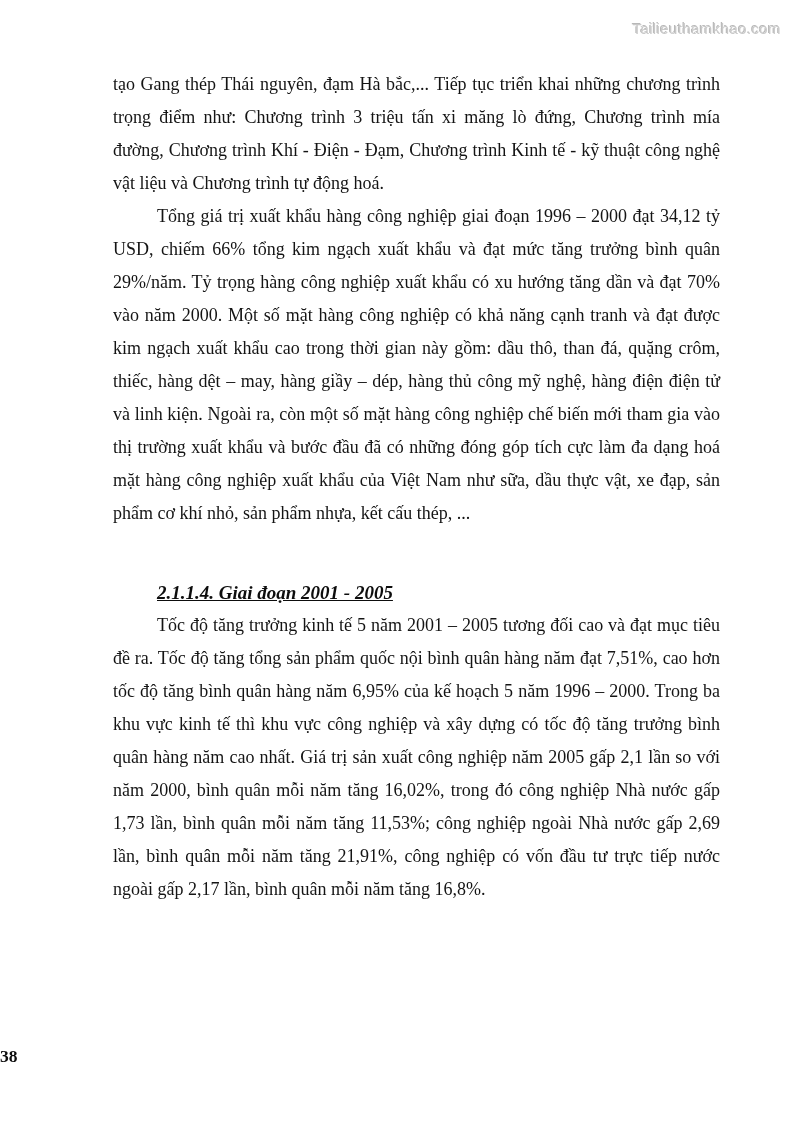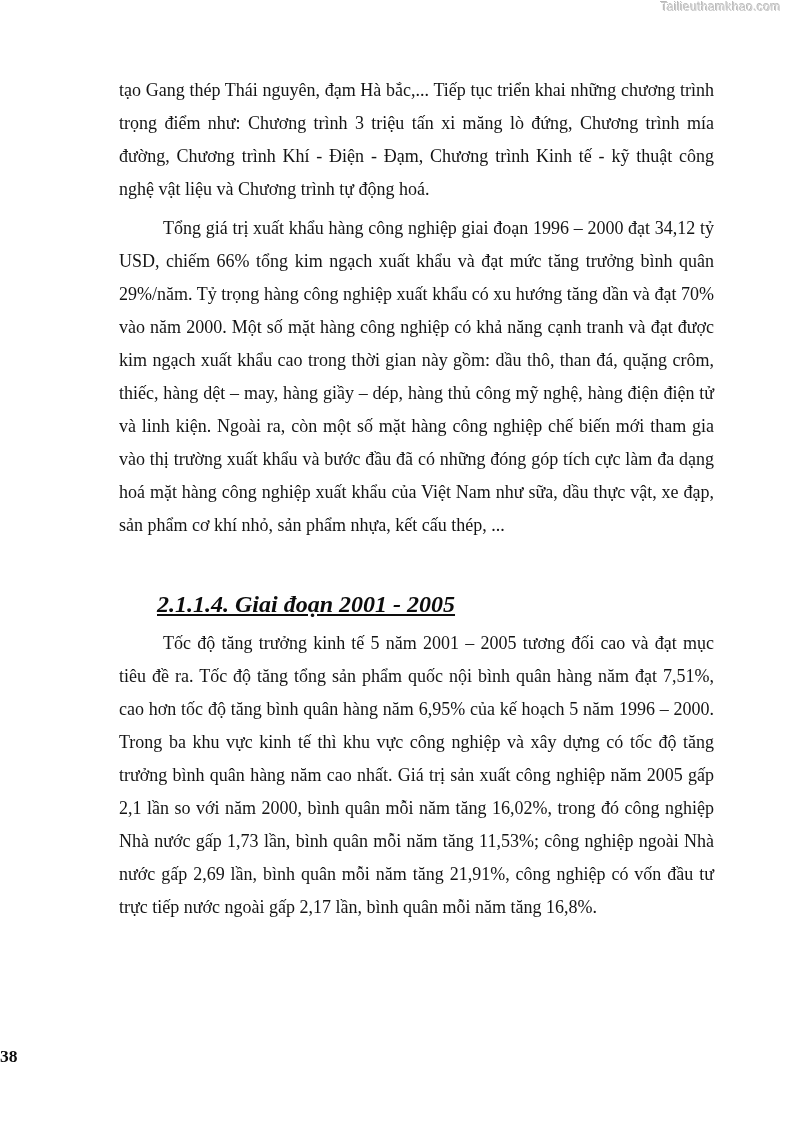--- a/index.html
+++ b/index.html
@@ -14,47 +14,47 @@
     overflow: hidden;
     font-family: "Liberation Serif", serif;
   }
   .page {
     position: absolute;
     inset: 0;
     background: #ffffff;
   }
   .watermark {
     position: absolute;
-    top: 0;
+    top: 20px;
     right: 13px;
     font-family: "Liberation Sans", sans-serif;
-    font-size: 12px;
+    font-size: 15px;
     letter-spacing: 0.4px;
     color: #c9c9c9;
     text-shadow: 1px 1px 0 #ffffff, -1px -1px 0 #b8b8b8;
   }
   .content {
     position: absolute;
     top: 68px;
     left: 113px;
     width: 607px;
     font-size: 18px;
     line-height: 33px;
     color: #141414;
     text-align: justify;
   }
   p.para {
-    margin: 6px;
+    margin: 0;
   }
   p.indent {
     text-indent: 44px;
   }
   .heading {
     margin: 46px 0 0 44px;
-    font-size: 24px;
+    font-size: 19px;
     line-height: 33px;
     font-weight: bold;
     font-style: italic;
     text-decoration: underline;
     color: #0d0d0d;
   }
   .page-number {
     position: absolute;
     top: 1046px;
     left: 0;

